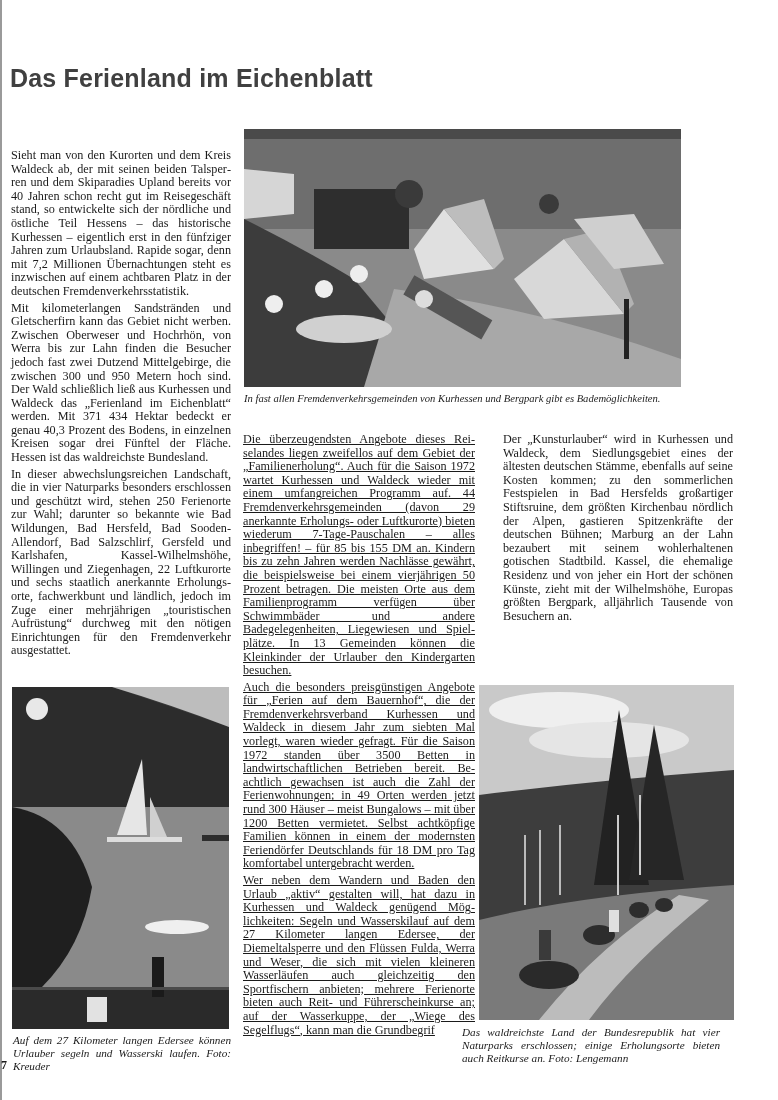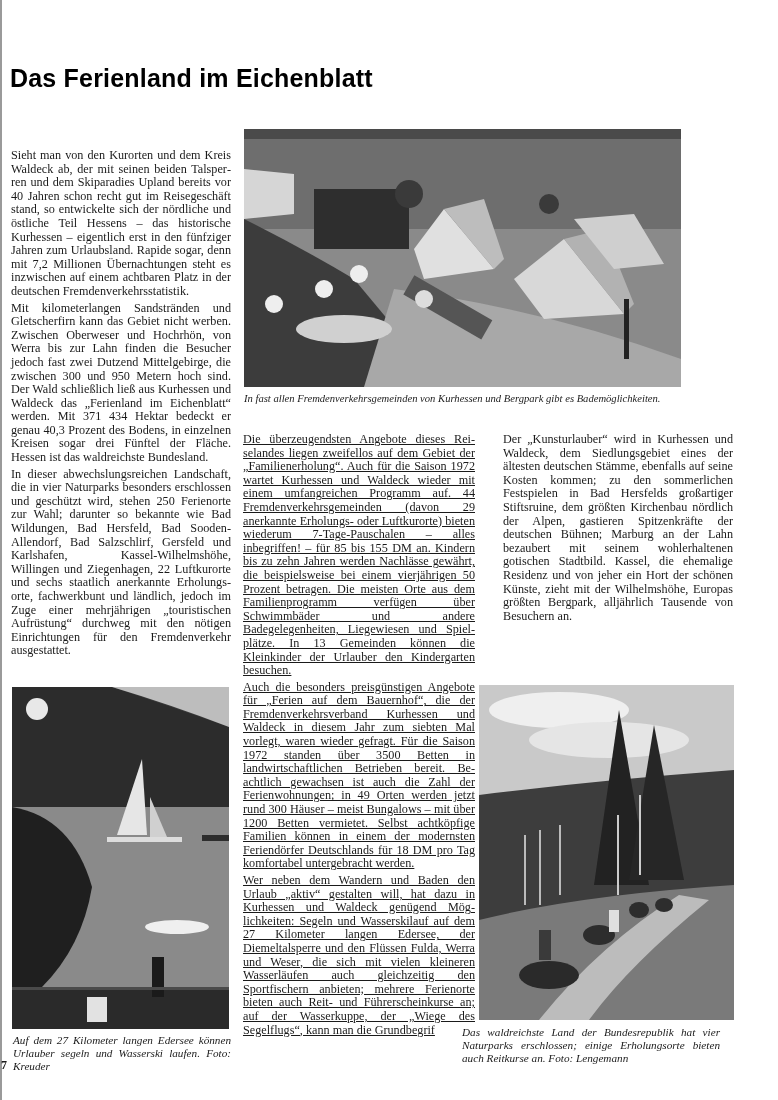--- a/index.html
+++ b/index.html
@@ -5,21 +5,21 @@
   html, body { margin:0; padding:0; }
   body {
     width:778px; height:1100px; position:relative; overflow:hidden;
     background:#ffffff; color:#1a1a1a;
     font-family:"Liberation Serif", "DejaVu Serif", serif;
   }
   .margin-line { position:absolute; left:0; top:0; width:2px; height:1100px; background:#9a9a9a; }
   .title {
     position:absolute; left:10px; top:64px;
     font-family:"Liberation Sans", "DejaVu Sans", sans-serif;
-    font-weight:bold; font-size:25px; letter-spacing:0.2px; color:#000000;
+    font-weight:bold; font-size:25px; letter-spacing:0.2px; color:#404040;
     margin:0;
   }
   .col { position:absolute; font-size:12.2px; line-height:13.6px; text-align:justify; }
   .col p { margin:0 0 3px 0; hyphens:manual; }
   .col1 { left:11px; top:149px; width:220px; }
   .col2 { left:243px; top:433px; width:232px;text-decoration:underline; }
   .col3 { left:503px; top:433px; width:230px; }
   .caption { position:absolute; font-style:italic; font-size:11.2px; line-height:13px; text-align:justify; }
   .cap-top { left:244px; top:392px; width:520px; text-align:left; font-size:10.6px; }
   .cap-left { left:13px; top:1034px; width:218px; }

